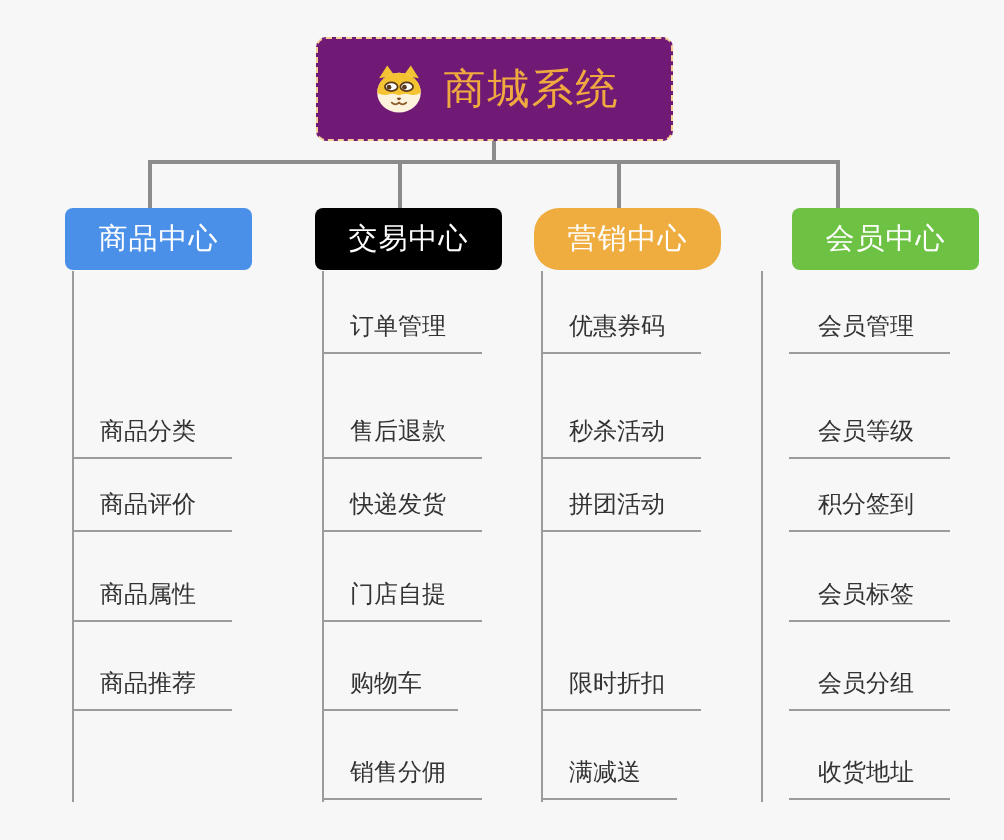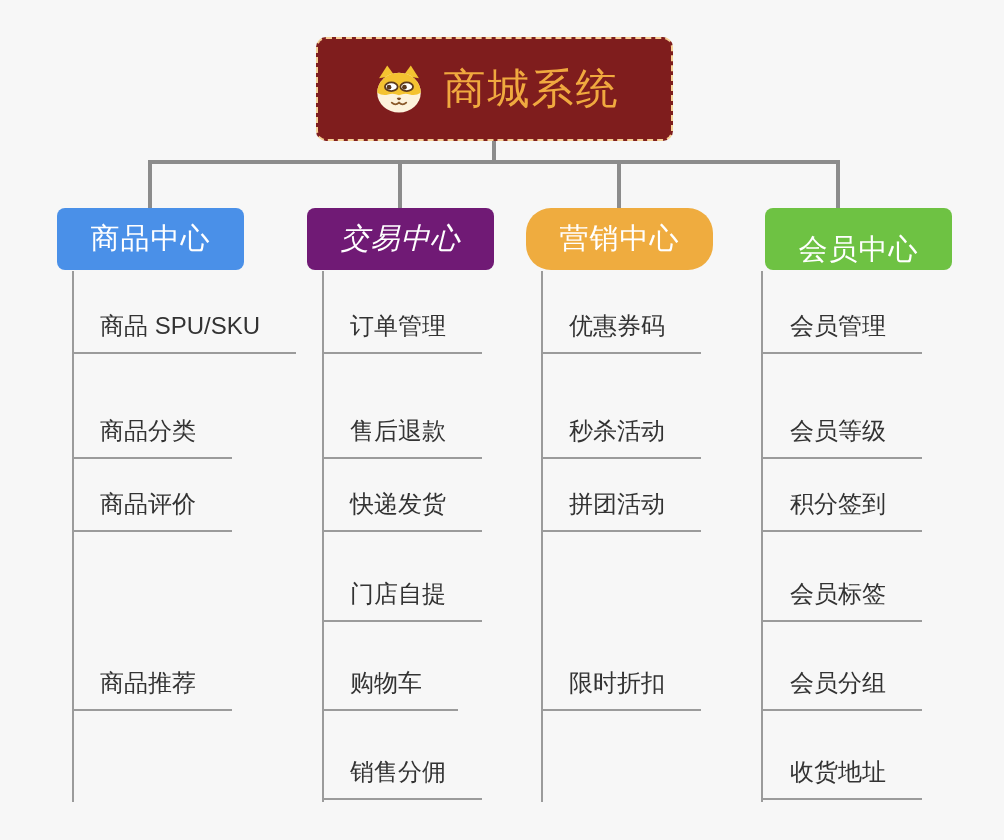--- a/index.html
+++ b/index.html
@@ -10,21 +10,21 @@
     position: relative;
     overflow: hidden;
   }
   #canvas { position: absolute; inset: 0; }
 
   
   .root-node {
     position: absolute;
     left: 316px; top: 37px;
     width: 357px; height: 104px;
-    background: #7f1d1d;
+    background: #701a75;
     border: 2px dashed #f6d095;
     border-radius: 10px;
     display: flex;
     align-items: center;
     justify-content: center;
     gap: 16px;
   }
   .root-title {
     font-size: 42px;
     color: #f0a93f;
@@ -49,36 +49,37 @@
   .branch-header {
     position: absolute;
     top: 208px;
     width: 187px; height: 62px;
     border-radius: 8px;
     display: flex; align-items: center; justify-content: center;
     color: #ffffff;
     font-size: 29px;
     letter-spacing: 1px;
     cursor: default;
+    margin-left: 8px;
   }
   .bh-1 { left: 57px; }  .bh-2 { left: 307px; }
-  .bh-3 { left: 526px; border-radius: 25px; } .bh-4 { left: 765px; align-items: flex-end; }
+  .bh-3 { left: 526px; border-radius: 25px; } .bh-4 { left: 784px; }
 
   
   .leaf {
     position: absolute;
     font-size: 24px;
     color: #333333;
     line-height: 32px;
     padding: 0 36px 10px 28px;
     border-bottom: 2px solid #9b9b9b;
     white-space: nowrap;
   }
   .lcol-1 { left: 72px; }  .lcol-2 { left: 322px; }
-  .lcol-3 { left: 541px; } .lcol-4 { left: 761px; padding-left: 29px; }
+  .lcol-3 { left: 541px; } .lcol-4 { left: 789px; padding-left: 29px; }
   .lrow-1 { top: 310px; } .lrow-2 { top: 399px; margin-top: 16px; }
   .lrow-3 { top: 488px; } .lrow-4 { top: 578px; }
   .lrow-5 { top: 667px; } .lrow-6 { top: 756px; }
 </style>
 </head>
 <body>
 
 <div id="canvas">
 
   <div class="line root-stub"></div>
@@ -110,46 +111,47 @@
       <path d="M29.5 38 Q32 36.5 34.5 38 Q33.5 40.5 32 40.5 Q30.5 40.5 29.5 38 Z" fill="#7a4a22"></path>
 
       <path d="M24 43 Q28 47 32 43 Q36 47 40 43" fill="none" stroke="#8a5a2b" stroke-width="2" stroke-linecap="round"></path>
     </svg>
     <div class="root-title">商城系统</div>
   </div>
 
   <div class="branch-header bh-1" style="background: rgb(74, 144, 232);">
     <span>商品中心</span>
   </div>
-  <div class="branch-header bh-2" style="background: #701a75; font-style: italic;">
+  <div class="branch-header bh-2" style="background: #000000;">
     <span>交易中心</span>
   </div>
   <div class="branch-header bh-3" style="background: rgb(239, 172, 63);">
     <span>营销中心</span>
   </div>
   <div class="branch-header bh-4" style="background: rgb(110, 194, 67);">
     <span>会员中心</span>
   </div>
 
-  <div class="leaf lcol-1 lrow-1">商品 SPU/SKU</div>
   <div class="leaf lcol-1 lrow-2">商品分类</div>
   <div class="leaf lcol-1 lrow-3">商品评价</div>
+  <div class="leaf lcol-1 lrow-4">商品属性</div>
   <div class="leaf lcol-1 lrow-5">商品推荐</div>
 
   <div class="leaf lcol-2 lrow-1">订单管理</div>
   <div class="leaf lcol-2 lrow-2">售后退款</div>
   <div class="leaf lcol-2 lrow-4">门店自提</div>
   <div class="leaf lcol-2 lrow-3">快递发货</div>
   <div class="leaf lcol-2 lrow-5">购物车</div>
   <div class="leaf lcol-2 lrow-6">销售分佣</div>
 
   <div class="leaf lcol-3 lrow-1">优惠券码</div>
   <div class="leaf lcol-3 lrow-2">秒杀活动</div>
   <div class="leaf lcol-3 lrow-3">拼团活动</div>
   <div class="leaf lcol-3 lrow-5">限时折扣</div>
+  <div class="leaf lcol-3 lrow-6">满减送</div>
 
   <div class="leaf lcol-4 lrow-1">会员管理</div>
   <div class="leaf lcol-4 lrow-2">会员等级</div>
   <div class="leaf lcol-4 lrow-3">积分签到</div>
   <div class="leaf lcol-4 lrow-4">会员标签</div>
   <div class="leaf lcol-4 lrow-5">会员分组</div>
   <div class="leaf lcol-4 lrow-6">收货地址</div>
 
 </div>
 

